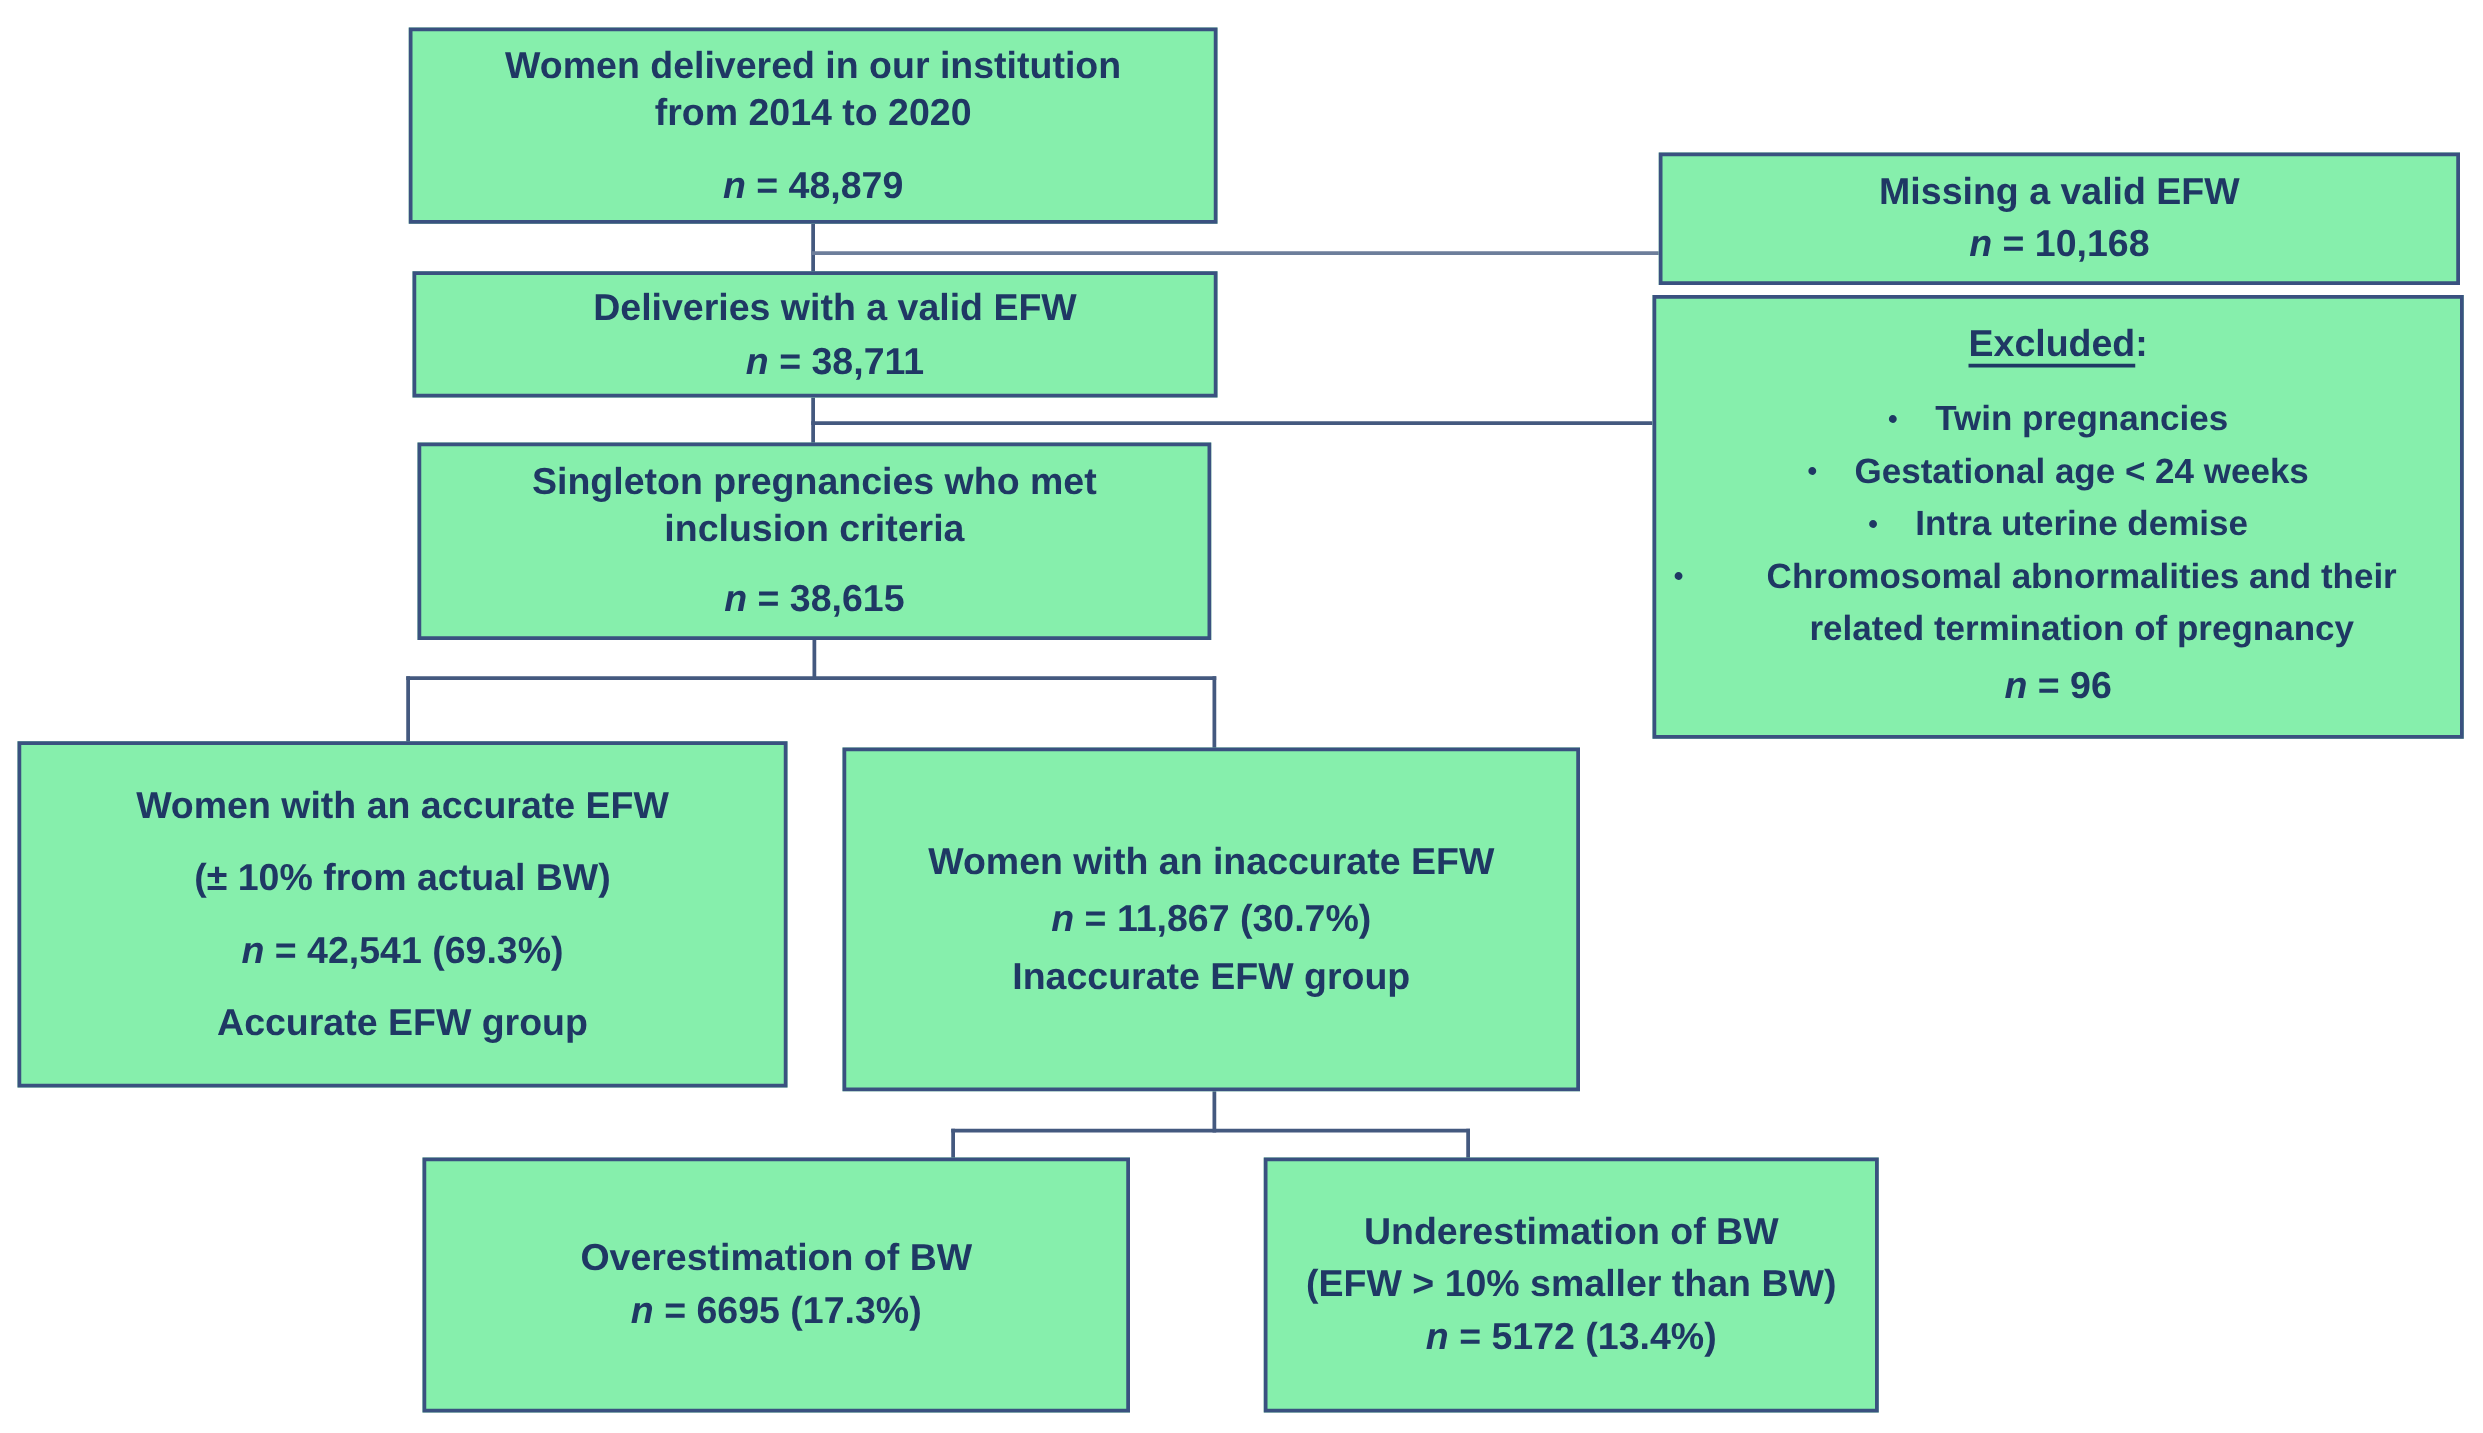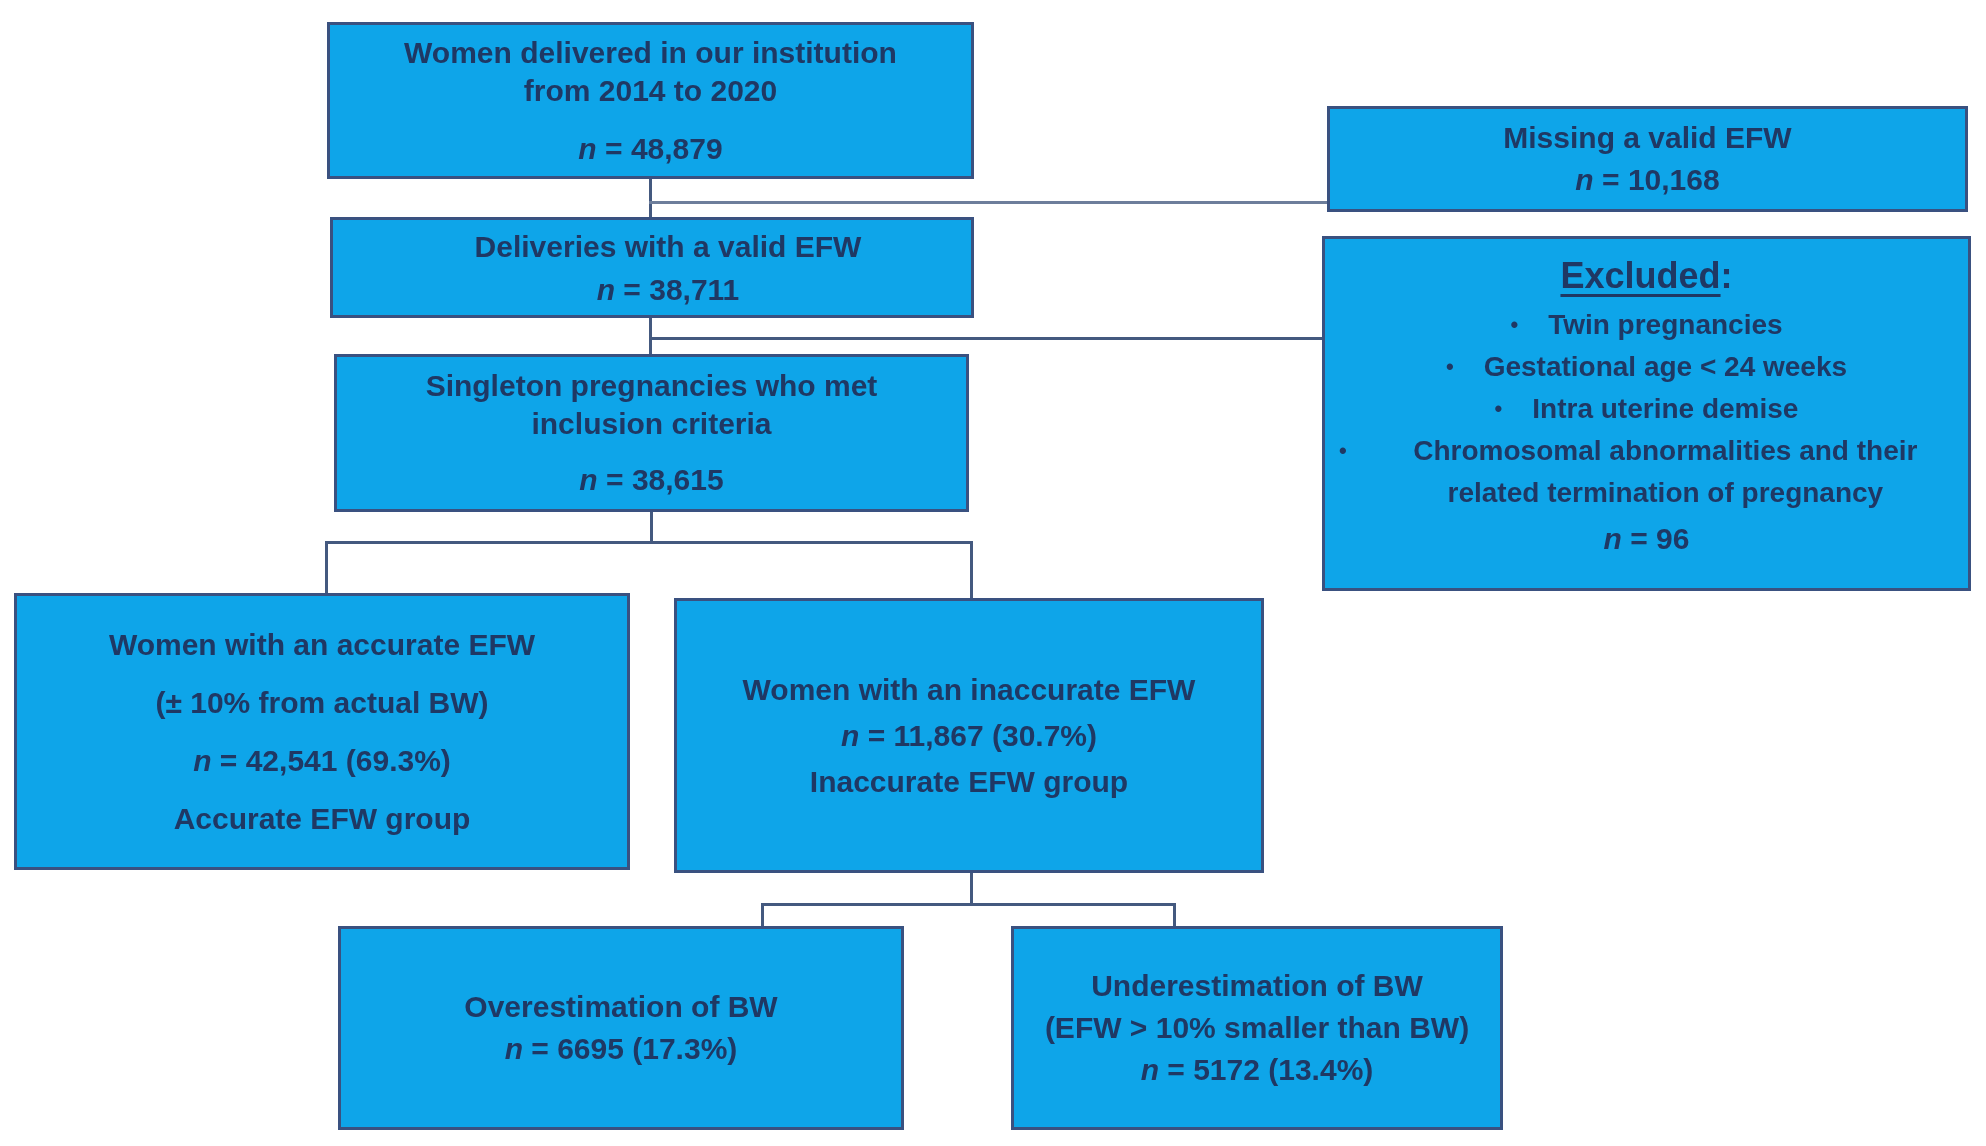--- a/index.html
+++ b/index.html
@@ -9,50 +9,50 @@
     height: 1146px;
     background: #ffffff;
     font-family: "Liberation Sans", "DejaVu Sans", sans-serif;
     font-weight: 700;
     color: #1f3864;
   }
   .box {
     position: absolute;
     box-sizing: border-box;
     border: 3px solid #3a5180;
-    background: #0ea5e9;
+    background: #86efac;
     display: flex;
     flex-direction: column;
     align-items: center;
     justify-content: center;
     text-align: center;
     font-size: 30px;
     line-height: 38px;
   }
   .line { display: block; }
   .n-line::first-letter { font-style: italic; }
 
   
   #box-enrolled        { left: 327px;  top: 22px;  width: 647px; height: 157px; }
   #box-enrolled .n-line{ margin-top: 20px; text-align: right; }
-  #box-missing         { left: 1327px; top: 106px; width: 641px; height: 106px; line-height: 42px; }
+  #box-missing         { left: 1327px; top: 122px; width: 641px; height: 106px; line-height: 42px; }
   #box-valid           { left: 330px;  top: 217px; width: 644px; height: 101px; line-height: 43px; padding-left: 32px; }
   #box-singleton       { left: 334px;  top: 354px; width: 635px; height: 158px; }
   #box-singleton .n-line { margin-top: 18px; }
   #box-excluded        { left: 1322px; top: 236px; width: 649px; height: 355px;
                          justify-content: flex-start; padding-top: 16px; font-size: 28px; line-height: 42px; }
   #box-accurate        { left: 14px;   top: 593px; width: 616px; height: 277px; line-height: 36px; }
   #box-accurate .line  { margin: 11px 0; }
   #box-inaccurate      { left: 674px;  top: 598px; width: 590px; height: 275px; line-height: 36px; }
   #box-inaccurate .line{ margin: 5px 0; }
   #box-over            { left: 338px;  top: 926px; width: 566px; height: 204px; line-height: 42px; }
   #box-under           { left: 1011px; top: 926px; width: 492px; height: 204px; line-height: 42px; }
 
   
-  .excluded-heading { font-size: 36px; margin-bottom: 7px; }
+  .excluded-heading { font-size: 30px; margin-bottom: 17px; }
   .excluded-heading .underlined {
     text-decoration: underline;
     text-decoration-thickness: 3px;
     text-underline-offset: 6px;
   }
   .bullet-row {
     display: flex;
     flex-direction: row;
     align-items: flex-start;
     justify-content: center;

